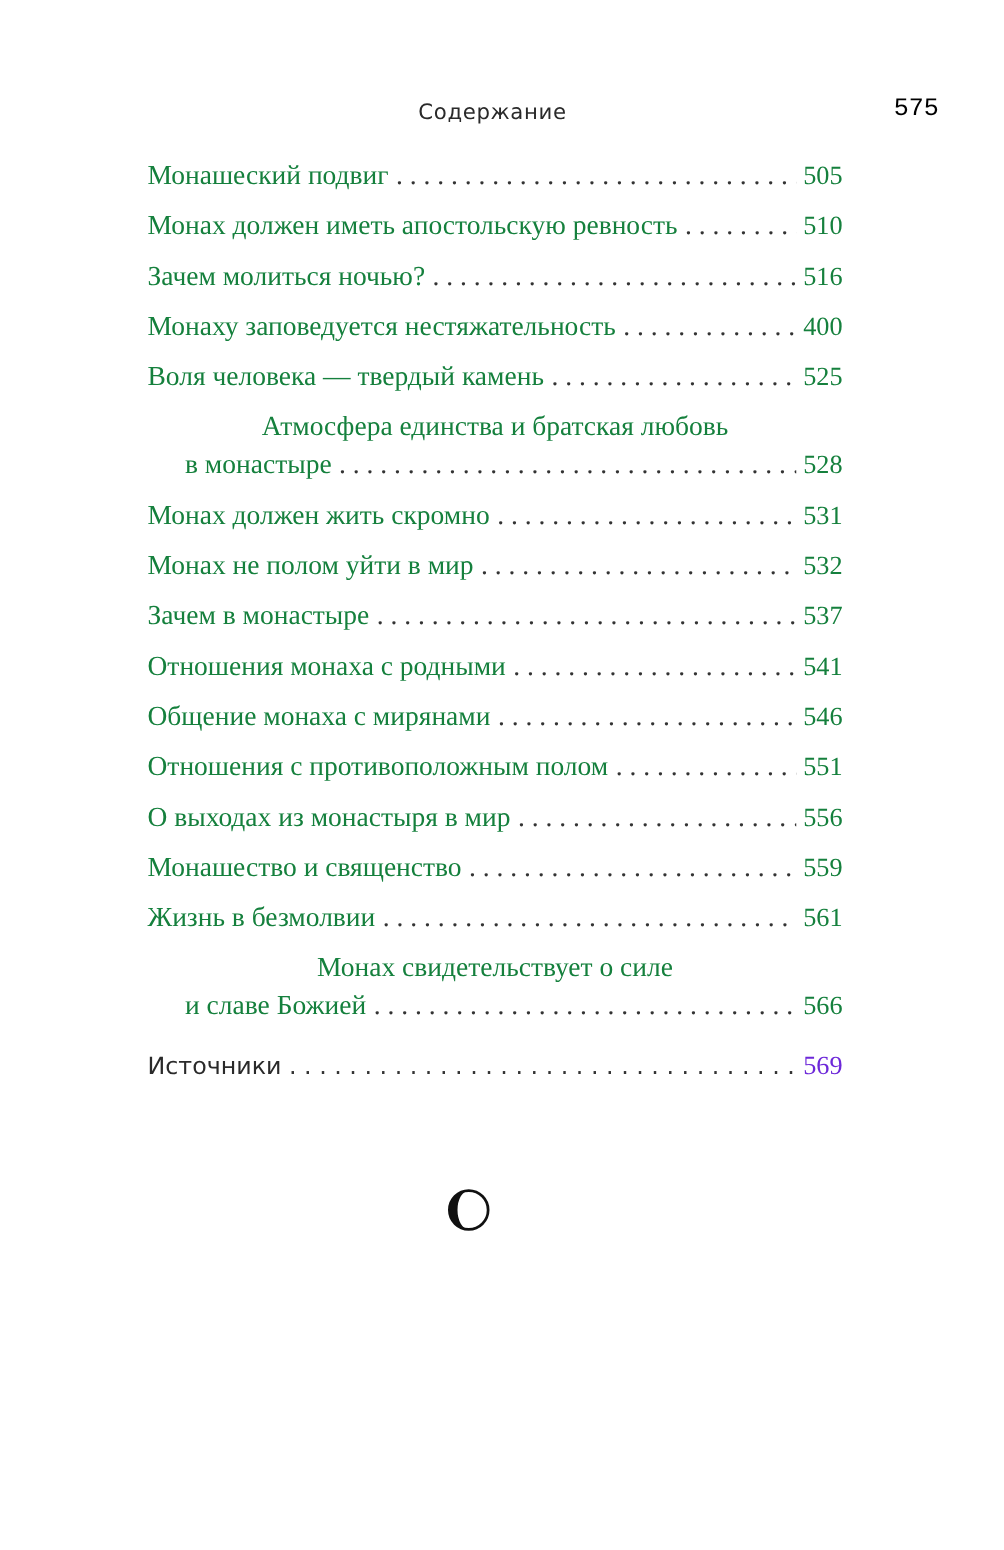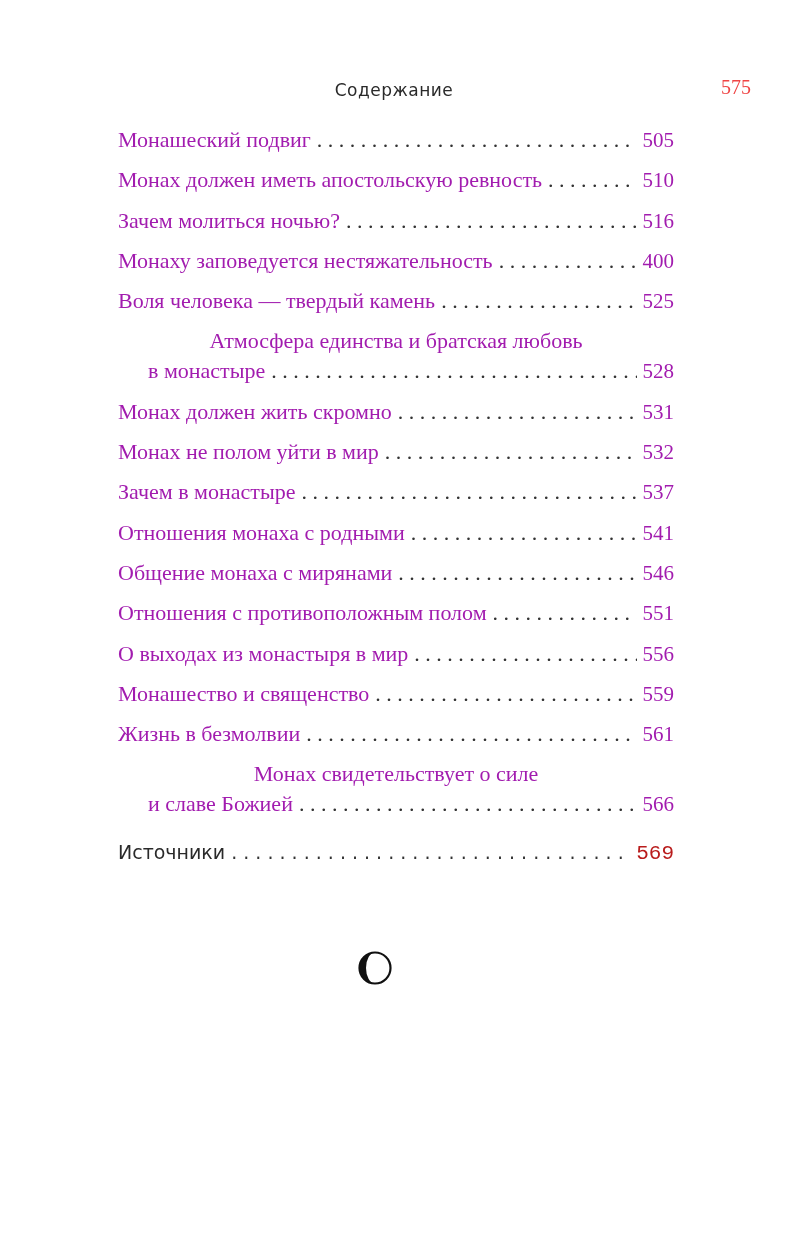--- a/index.html
+++ b/index.html
@@ -4,42 +4,42 @@
 <style>
   html, body { margin: 0; padding: 0; background: #ffffff; }
   body { width: 803px; height: 1240px; position: relative; overflow: hidden; color: #1a1a1a; }
   .running-head {
     position: absolute; left: 0; width: 788px; top: 80px;
     text-align: center; font-family: "DejaVu Sans", sans-serif; font-size: 17px;
     color: #2a2a2a; letter-spacing: 0.5px;
   }
   .page-number {
     position: absolute; right: 52px; top: 76px;
-    font-family: Liberation Serif, serif; font-size: 20px; color: #ef4444;
+    font-family: Liberation Mono, monospace; font-size: 20px; color: #000000;
   }
   .toc { position: absolute; left: 118px; top: 125px; width: 556px; }
   .entry {
     font-family: "Liberation Serif", serif; font-size: 22px; line-height: 30px;
-    margin-bottom: 10.3px; color: #a21caf;
+    margin-bottom: 10.3px; color: #15803d;
   }
   .line { display: flex; align-items: baseline; }
   .line .title { white-space: nowrap; }
   .line .leader {
     flex: 1; overflow: hidden; white-space: nowrap; margin: 0 6px;
     letter-spacing: 6px; color: #333;
   }
   .line .leader::before {
     content: ". . . . . . . . . . . . . . . . . . . . . . . . . . . . . . . . . . . . . . . . . . . . . . . . . . . . . . . . . . . . . . . . . . . . . . . .";
     letter-spacing: 0;
   }
   .line .page { white-space: nowrap; font-size: 21px; font-family: Liberation Serif, serif; }
   .first-line { display: block; white-space: nowrap; text-align: center; }
   .indent { padding-left: 30px; }
   .sources { margin-top: 18px; font-family: "DejaVu Sans", sans-serif; font-size: 19px; color: #2a2a2a; }
-  .sources .page { font-family: Liberation Mono, monospace; font-size: 21px; color: #b91c1c; }
+  .sources .page { font-family: Liberation Serif, serif; font-size: 21px; color: #6d28d9; }
   .ornament {
     position: absolute; left: 358px; top: 951px; width: 34px; height: 34px;
   }
 </style>
 </head>
 <body>
 
 <div class="running-head">Содержание</div>
 <div class="page-number">575</div>
 

